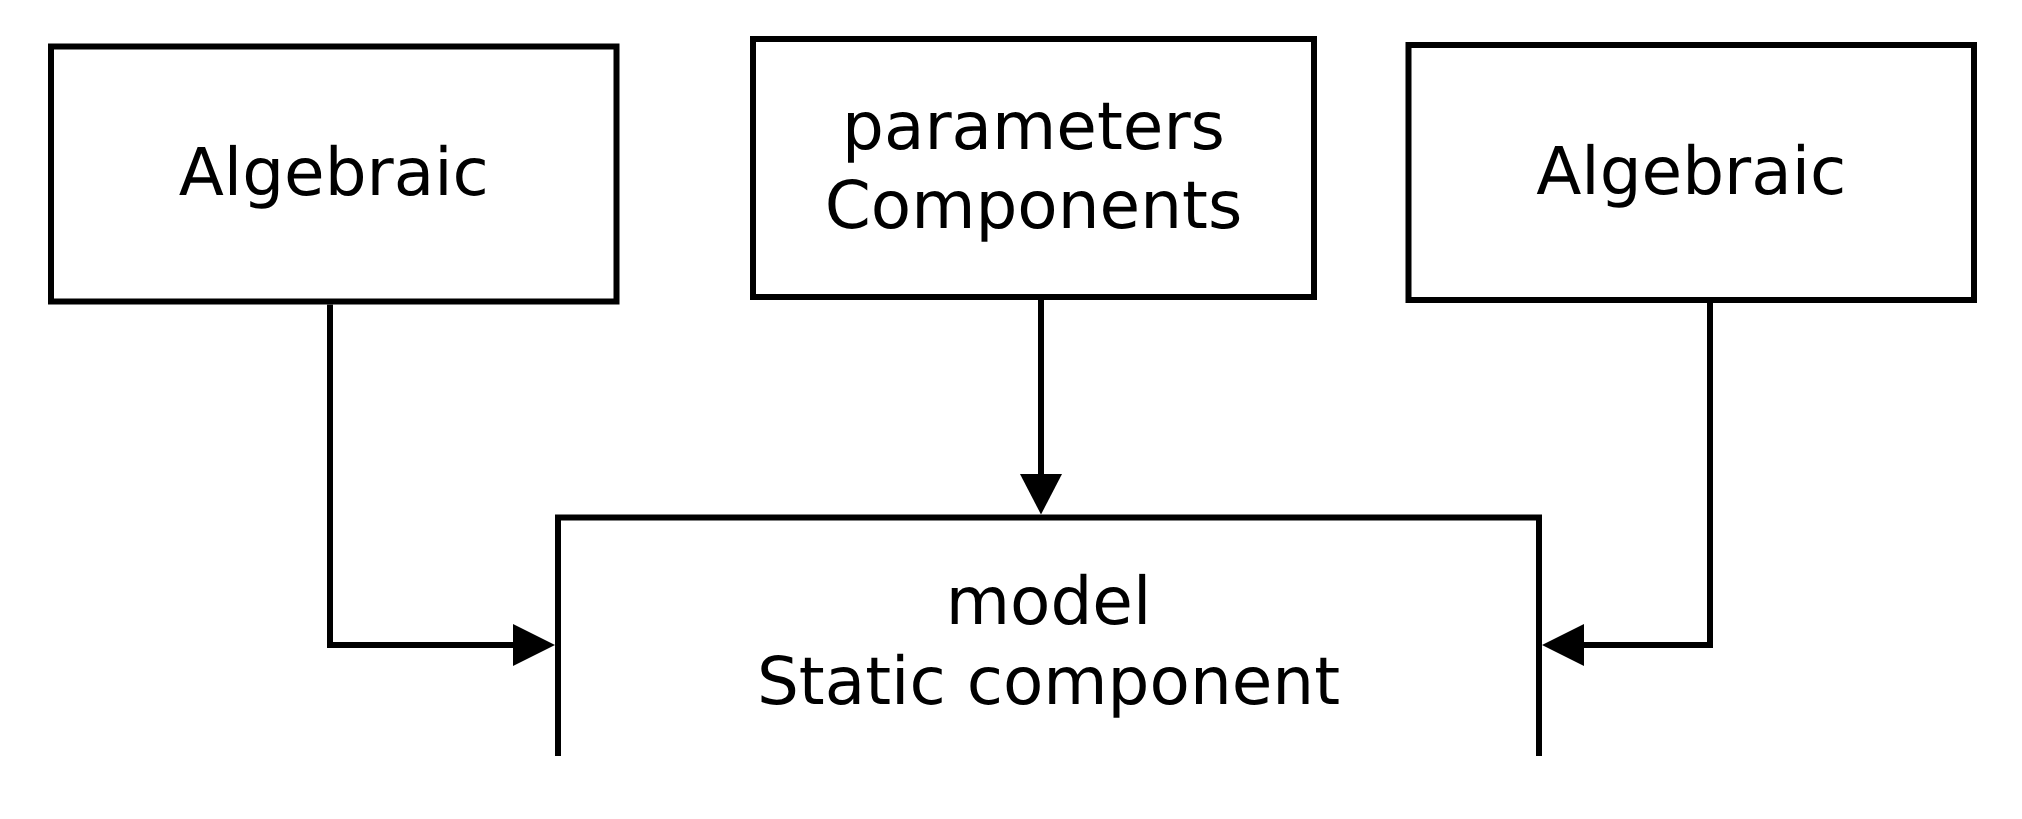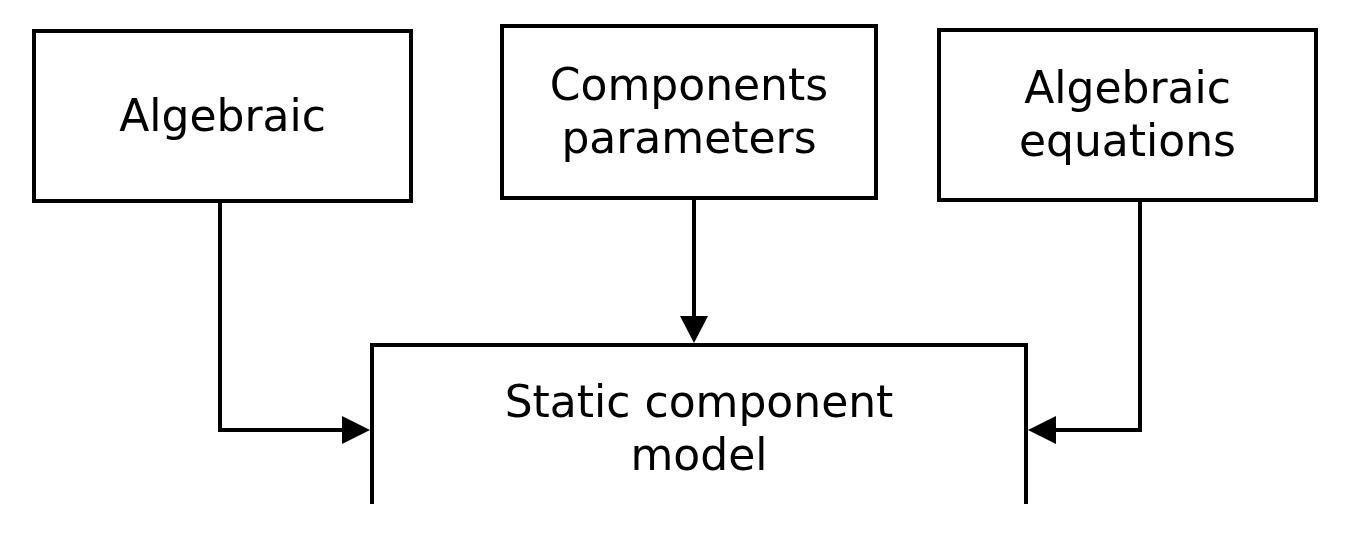--- a/index.html
+++ b/index.html
@@ -76,32 +76,31 @@
   </svg>
 
   <div class="box" id="box-algebraic-variables">
     <div class="box-label">
       <span>Algebraic</span>
     </div>
   </div>
 
   <div class="box" id="box-components-parameters">
     <div class="box-label">
+      <span>parameters</span>
       <span>Components</span>
-      <span>parameters</span>
     </div>
   </div>
 
   <div class="box" id="box-algebraic-equations">
     <div class="box-label">
       <span>Algebraic</span>
-      <span>equations</span>
     </div>
   </div>
 
   <div class="box" id="box-static-component-model">
     <div class="box-label">
+      <span>model</span>
       <span>Static component</span>
-      <span>model</span>
     </div>
   </div>
 
 </div>
 
 </body></html>

